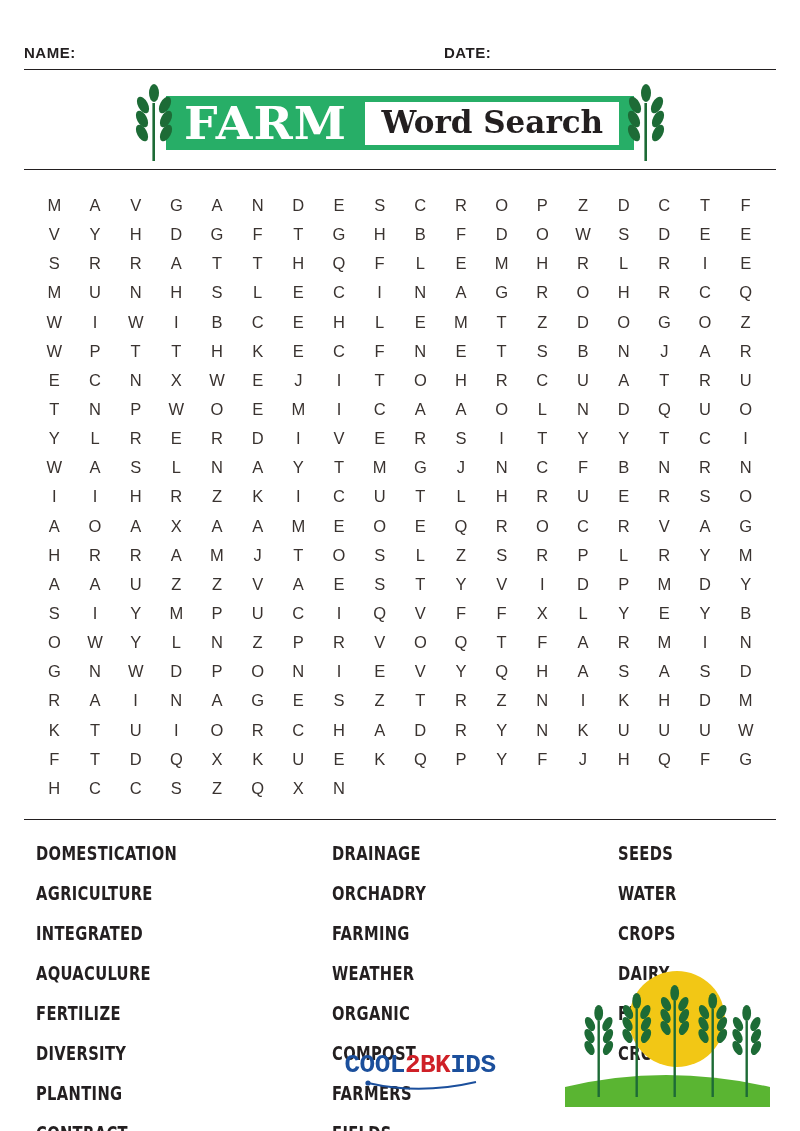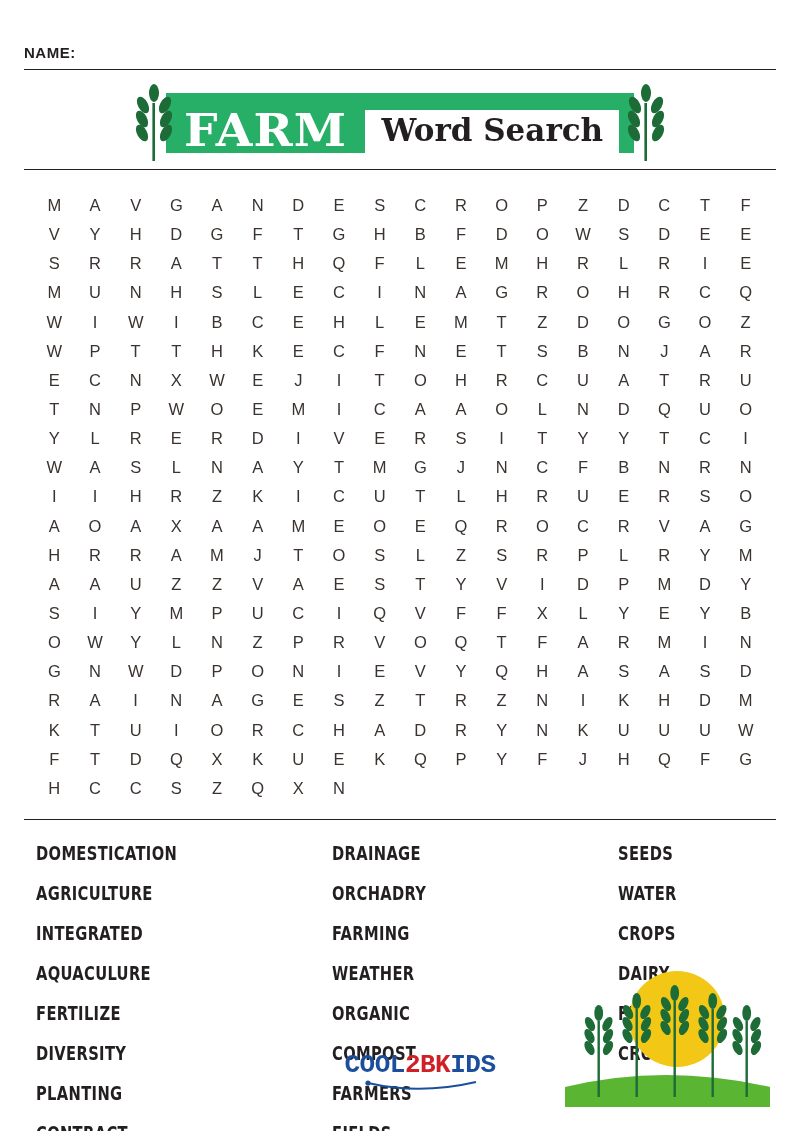--- a/index.html
+++ b/index.html
@@ -57,23 +57,23 @@
     position: relative;
     height: 92px;
     margin-top: 7px;
     display: flex;
     align-items: center;
     justify-content: center;
   }
   .title-green {
     background: #27ae67;
     width: 468px;
-    height: 60px;
+    height: 54px;
     display: flex;
-    align-items: flex-end;
+    align-items: center;
     justify-content: flex-start;
     box-sizing: border-box;
     padding-left: 18px;
   }
   .title-farm {
     color: #ffffff;
     font-family: "DejaVu Serif", serif;
     font-weight: bold;
     font-size: 45px;
     letter-spacing: 1px;
@@ -188,20 +188,23 @@
   }
 </style>
 </head>
 <body>
 
 <div class="page">
 
   <div class="meta-row">
     <div class="meta-name">
       <span class="meta-label">NAME:</span>
+    </div>
+    <div class="meta-date">
+      <span class="meta-label">DATE:</span>
     </div>
   </div>
   <div class="rule"></div>
 
   <div class="title-band">
     <span class="wheat-left">
       <svg width="48" height="80" viewBox="0 0 48 80">
         <g fill="#1d6b36">
           <rect x="22.4" y="20" width="2.6" height="58" fill="#1d6b36"></rect>
           <ellipse cx="24" cy="10" rx="5" ry="9"></ellipse>

